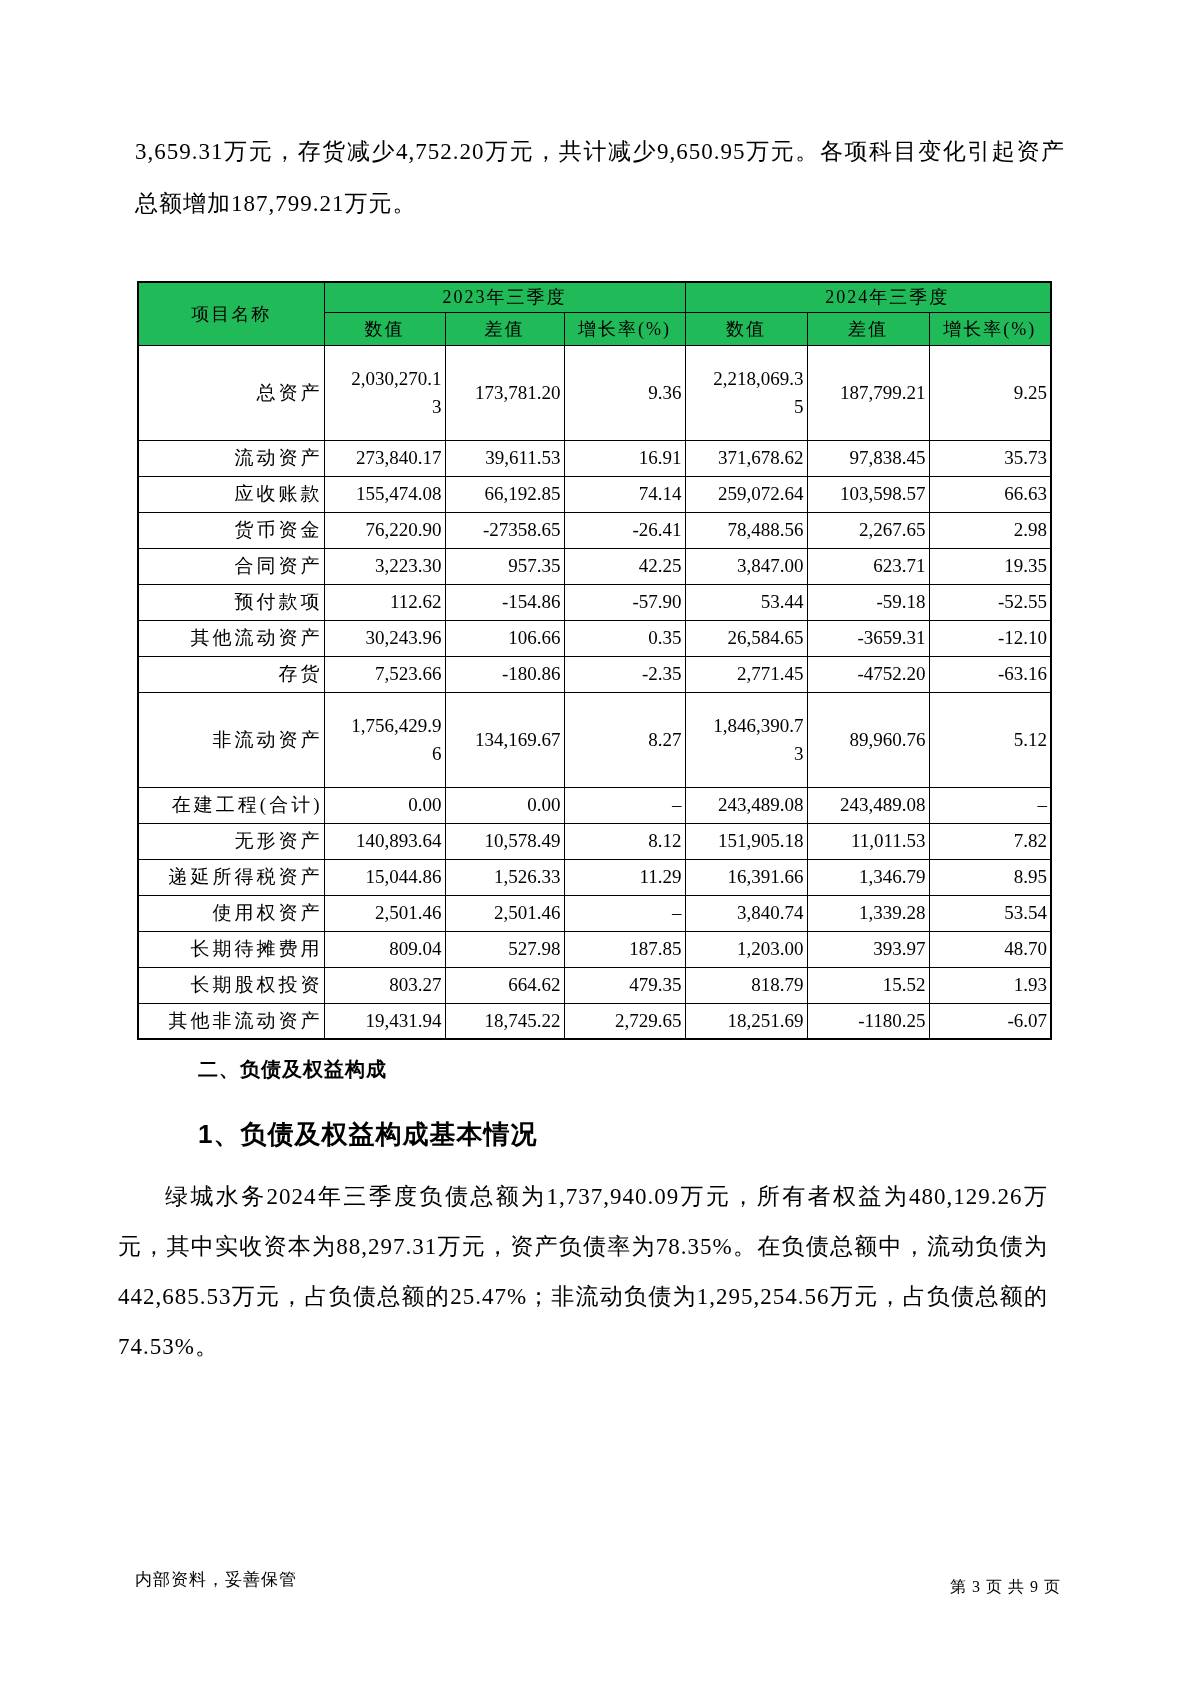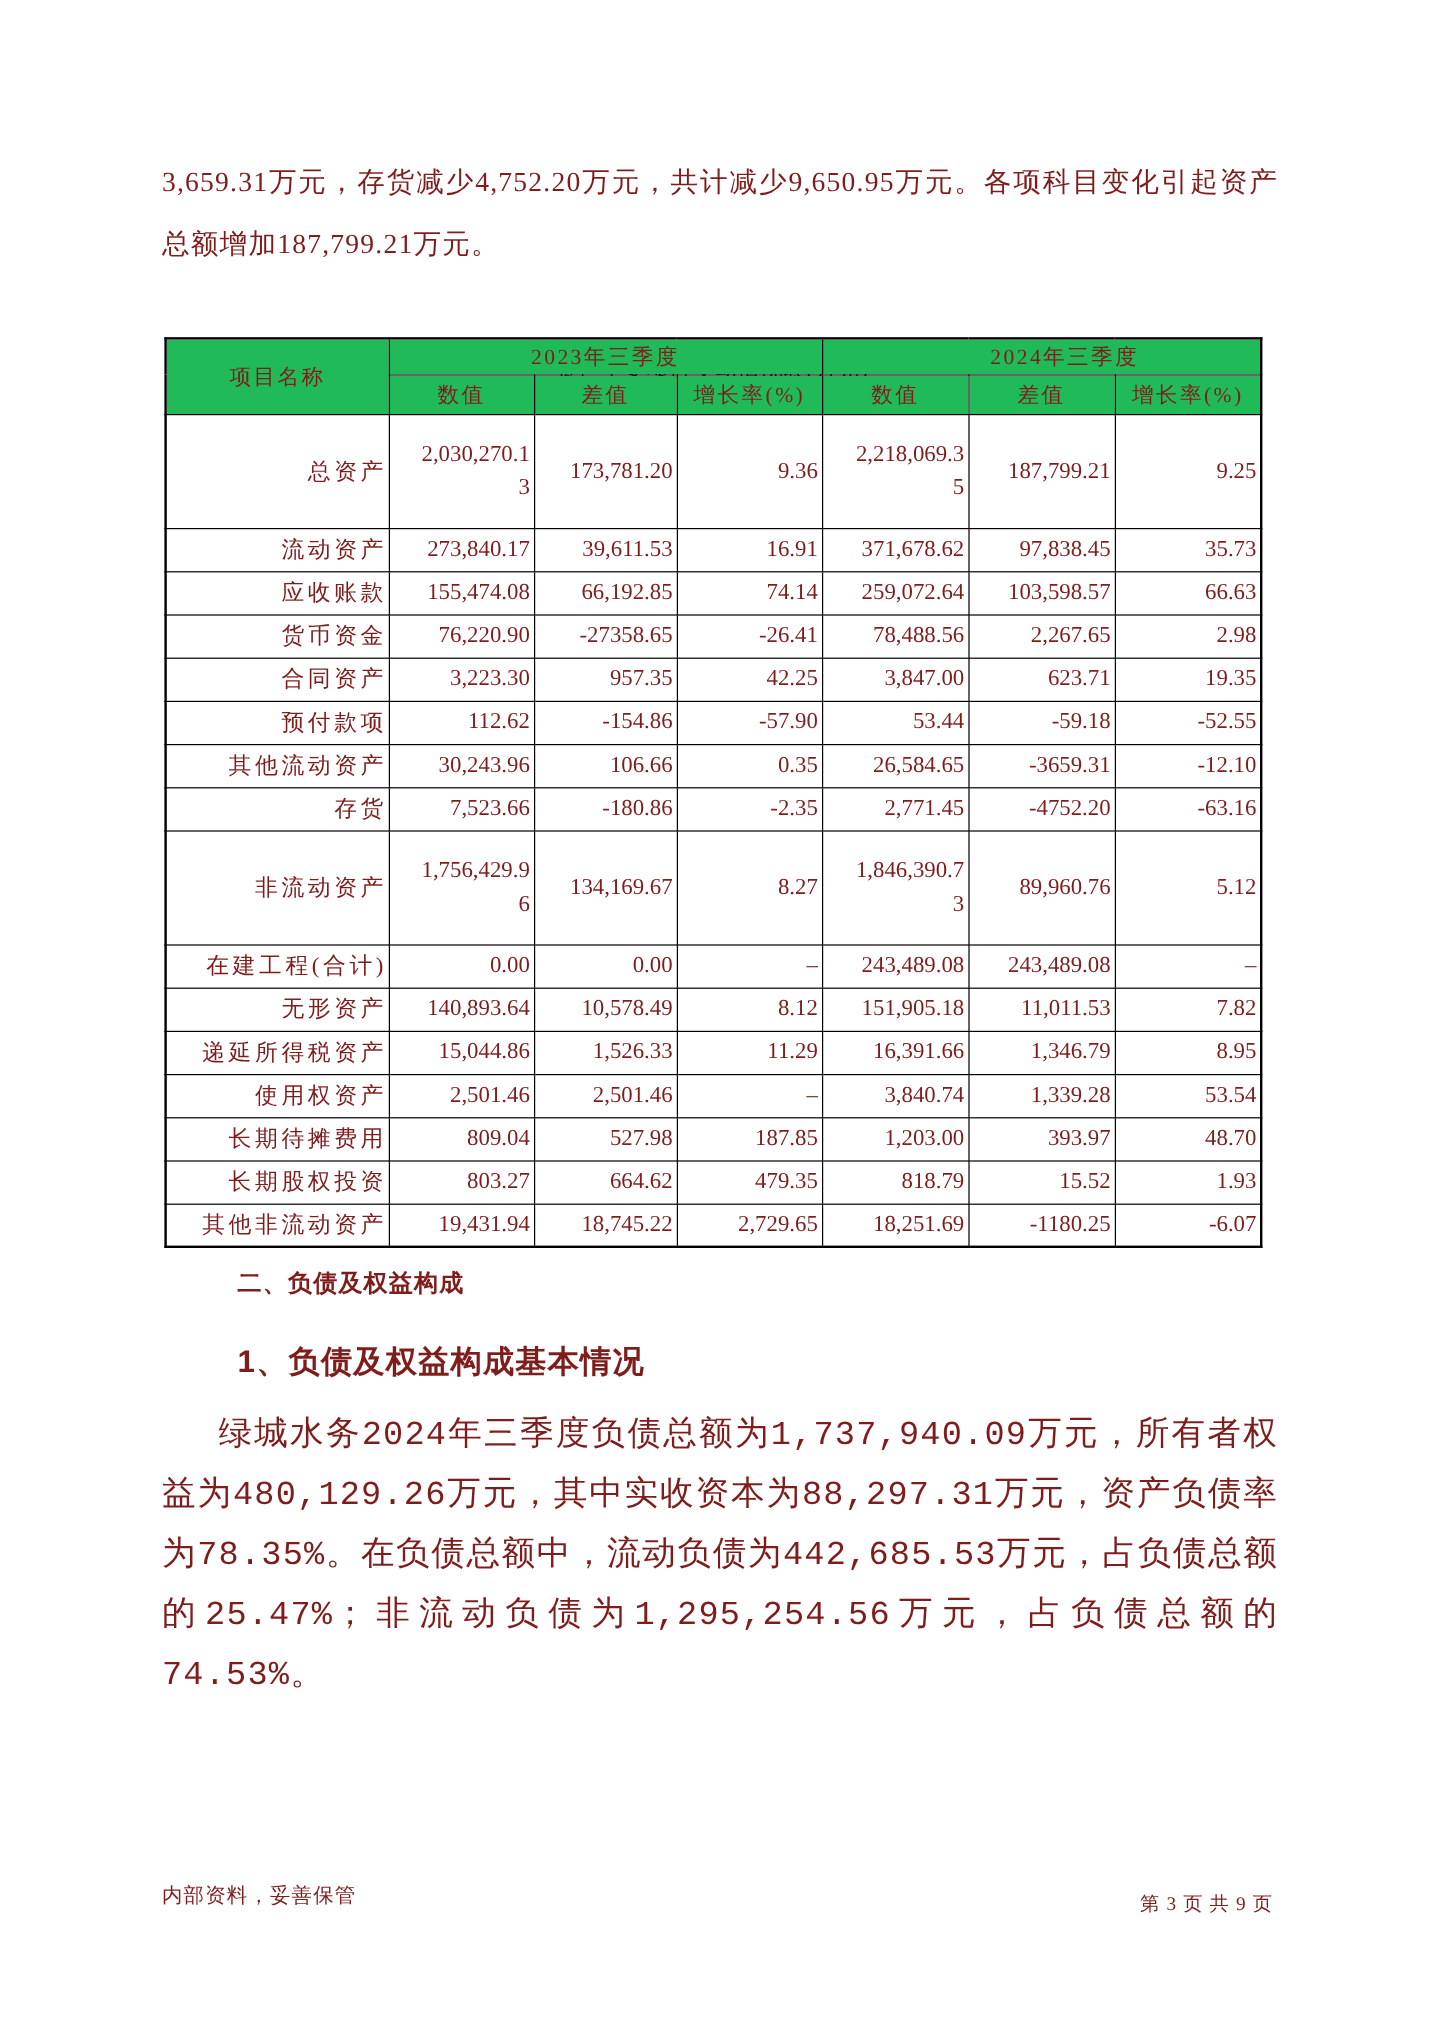--- a/index.html
+++ b/index.html
@@ -1,21 +1,21 @@
 <!DOCTYPE html>
 <html><head>
 <meta charset="utf-8">
 <style>
   html,body { margin:0; padding:0; background:#ffffff; }
   .page {
     position:relative;
     width:1191px;
     height:1684px;
     background:#ffffff;
-    color:#7f1d1d;
+    color:#000000;
     font-family:"Liberation Serif","DejaVu Serif",serif;
     overflow:hidden;
   }
   .intro-paragraph {
     position:absolute;
     left:135px; top:126px;
     width:930px;
     font-size:23px;
     line-height:52px;
     text-align:justify;
@@ -69,28 +69,27 @@
     left:198px;
     font-family:"Liberation Sans","DejaVu Sans",sans-serif;
     font-weight:bold;
     font-size:20px;
     letter-spacing:1px;
   }
   .section-heading.lv1 { top:1056px; }
   .section-heading.lv2 { top:1117px; font-size:26px; }
   .body-paragraph {
     position:absolute;
-    left:135px; top:1172px;
+    left:118px; top:1172px;
     width:930px;
-    font-size:28px;
+    font-size:23px;
     line-height:50px;
     text-align:justify;
     text-indent:47px;
     letter-spacing:1px;
-    font-family:Liberation Mono, monospace;
   }
   .footer-left {
     position:absolute;
     left:135px; top:1568px;
     font-size:17px;
     letter-spacing:1px;
   }
   .footer-right {
     position:absolute;
     right:130px; top:1577px;

